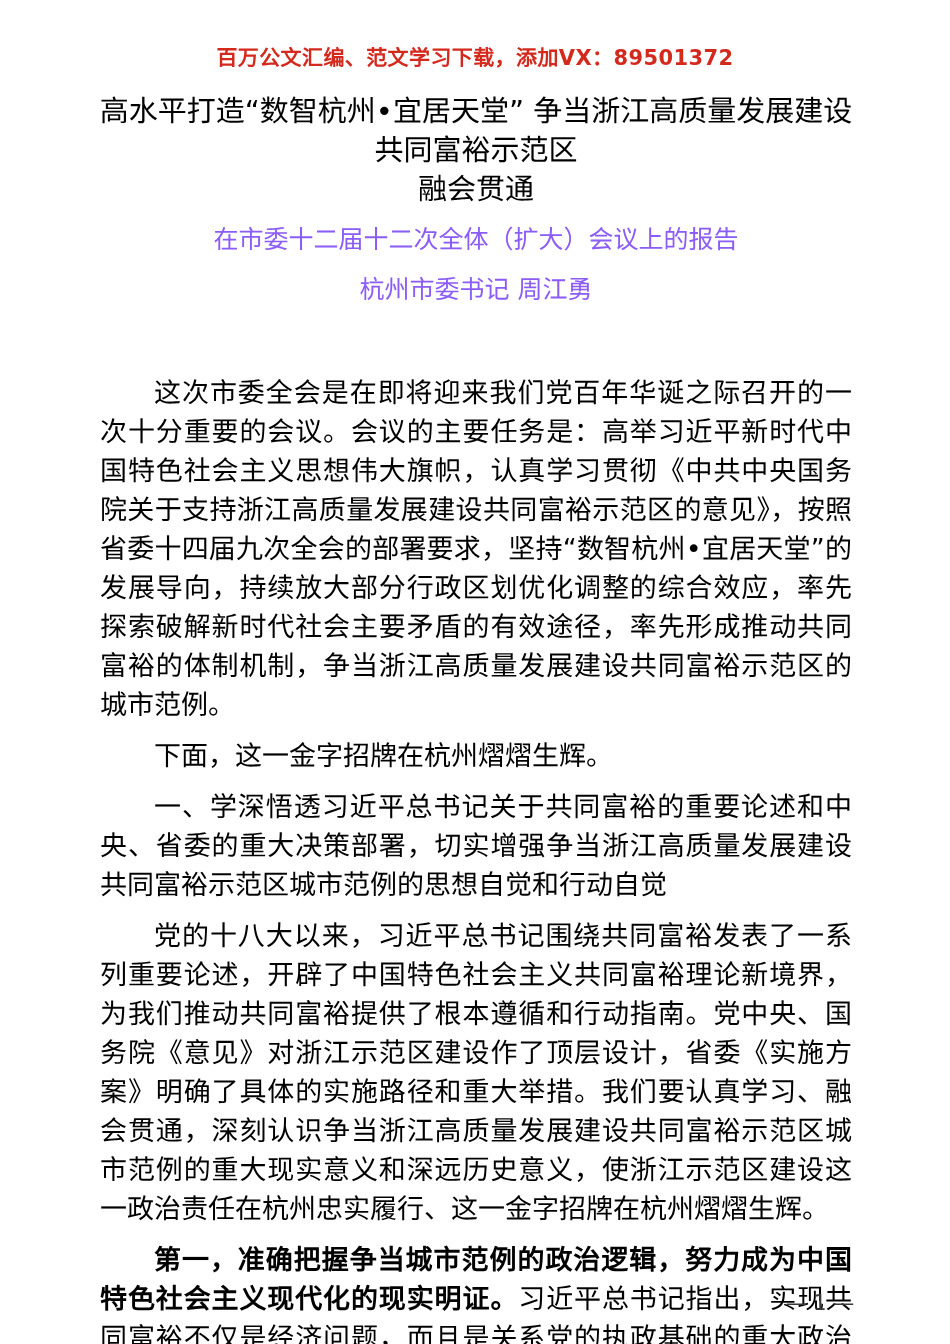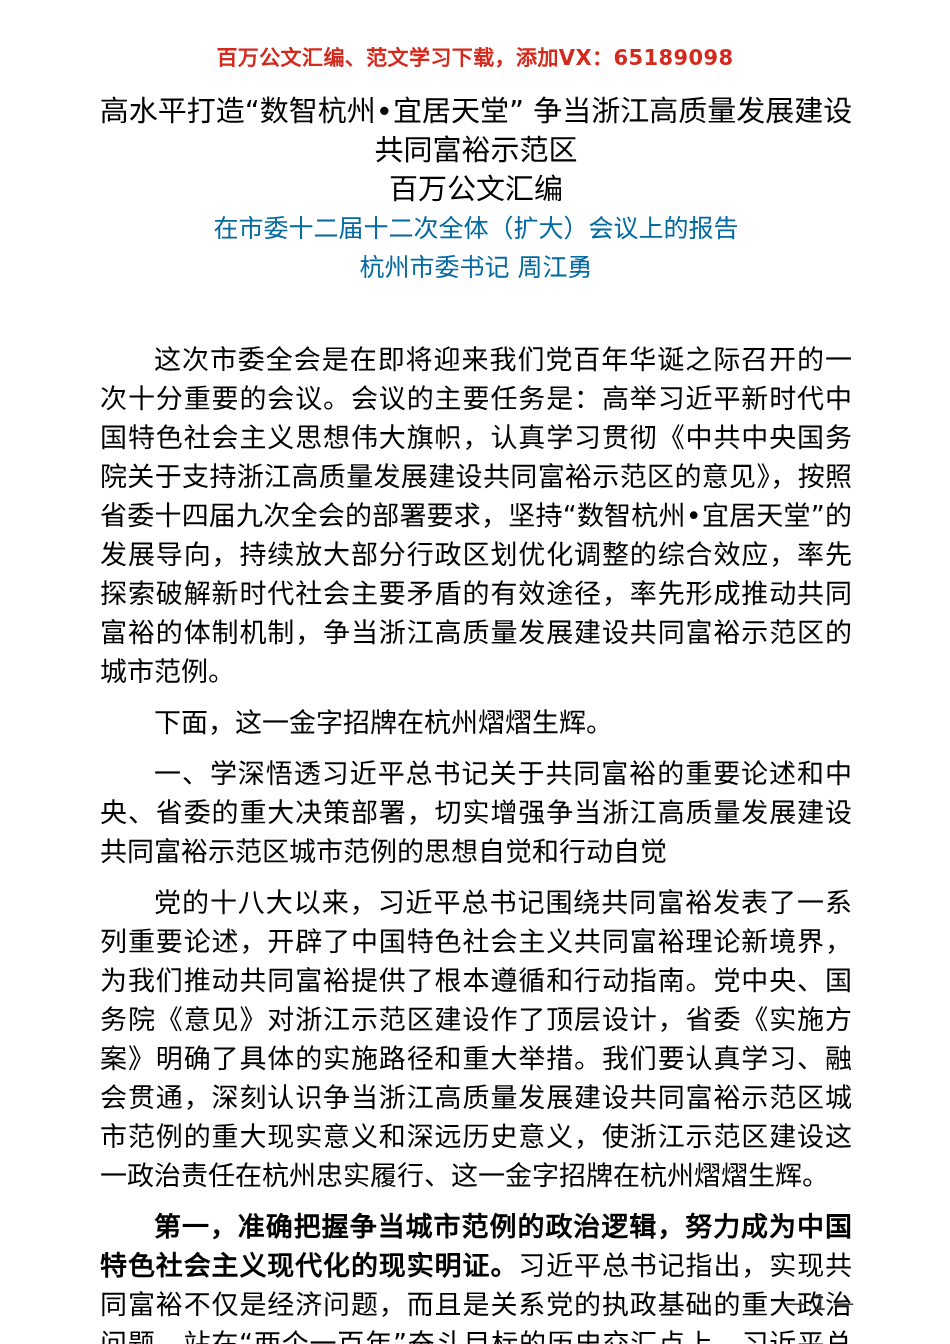--- a/index.html
+++ b/index.html
@@ -48,24 +48,24 @@
     line-height: 39px;
     color: #000000;
     text-align: center;
     font-weight: 400;
     letter-spacing: 0px;
     margin: 0;
   }
   .doc-subtitle {
     font-size: 25px;
     line-height: 38px;
-    color: #0369a1;
+    color: #8b5cf6;
     text-align: center;
     font-weight: 400;
-    margin: 1px;
+    margin: 12px;
   }
   .title-block {
     margin-bottom: 0;
   }
 
   .spacer-after-title {
     height: 40px;
   }
 
   p.para {
@@ -101,27 +101,27 @@
   .page-footer .inner {
     display: inline-block;
     margin-left: 690px;
   }
 </style>
 </head>
 <body>
 
 <div class="page">
 
-  <div class="promo-banner" style="color: rgb(212, 42, 30);">百万公文汇编、范文学习下载，添加VX：65189098</div>
+  <div class="promo-banner" style="color: rgb(212, 42, 30);">百万公文汇编、范文学习下载，添加VX：89501372</div>
 
   <div class="doc">
 
     <div class="title-block">
       <div class="doc-title">高水平打造“数智杭州•宜居天堂”  争当浙江高质量发展建设共同富裕示范区</div>
-      <div class="doc-title">百万公文汇编</div>
+      <div class="doc-title">融会贯通</div>
       <div class="doc-subtitle">在市委十二届十二次全体（扩大）会议上的报告</div>
       <div class="doc-subtitle">杭州市委书记  周江勇</div>
     </div>
 
     <div class="spacer-after-title"></div>
 
     <p class="para">这次市委全会是在即将迎来我们党百年华诞之际召开的一次十分重要的会议。会议的主要任务是：高举习近平新时代中国特色社会主义思想伟大旗帜，认真学习贯彻《中共中央国务院关于支持浙江高质量发展建设共同富裕示范区的意见》，按照省委十四届九次全会的部署要求，坚持“数智杭州•宜居天堂”的发展导向，持续放大部分行政区划优化调整的综合效应，率先探索破解新时代社会主要矛盾的有效途径，率先形成推动共同富裕的体制机制，争当浙江高质量发展建设共同富裕示范区的城市范例。</p>
 
     <p class="para">下面，这一金字招牌在杭州熠熠生辉。</p>
 

